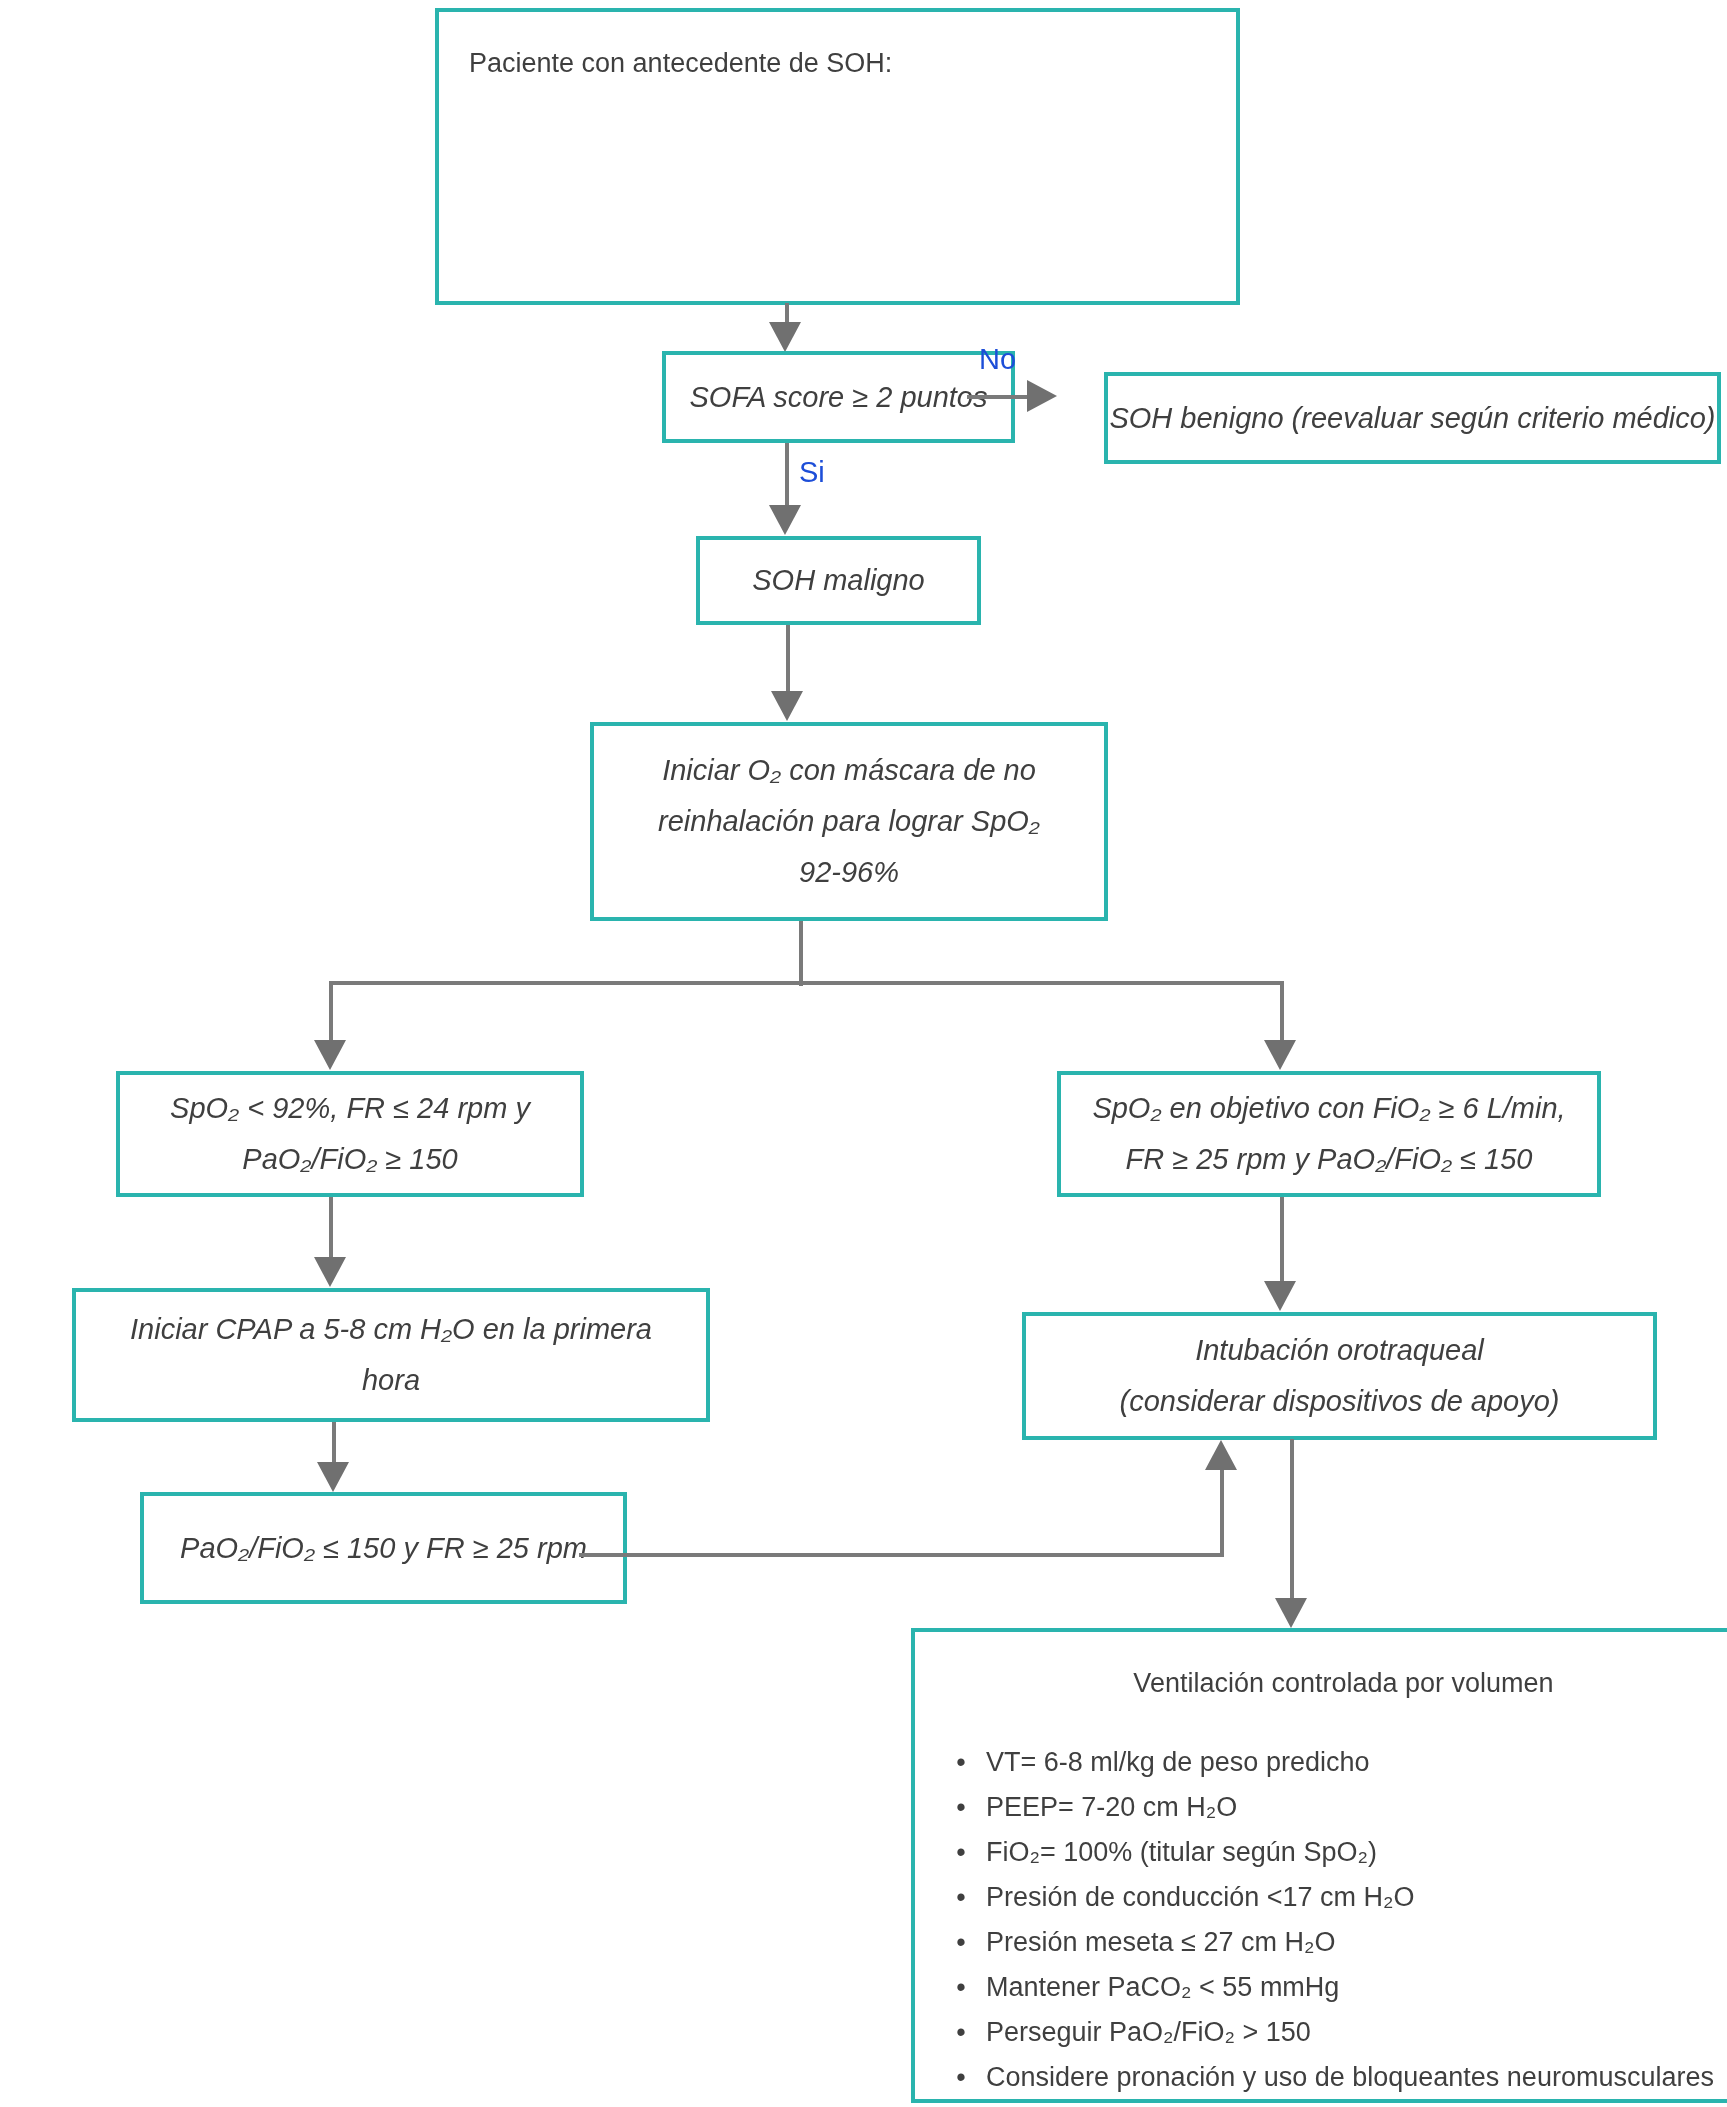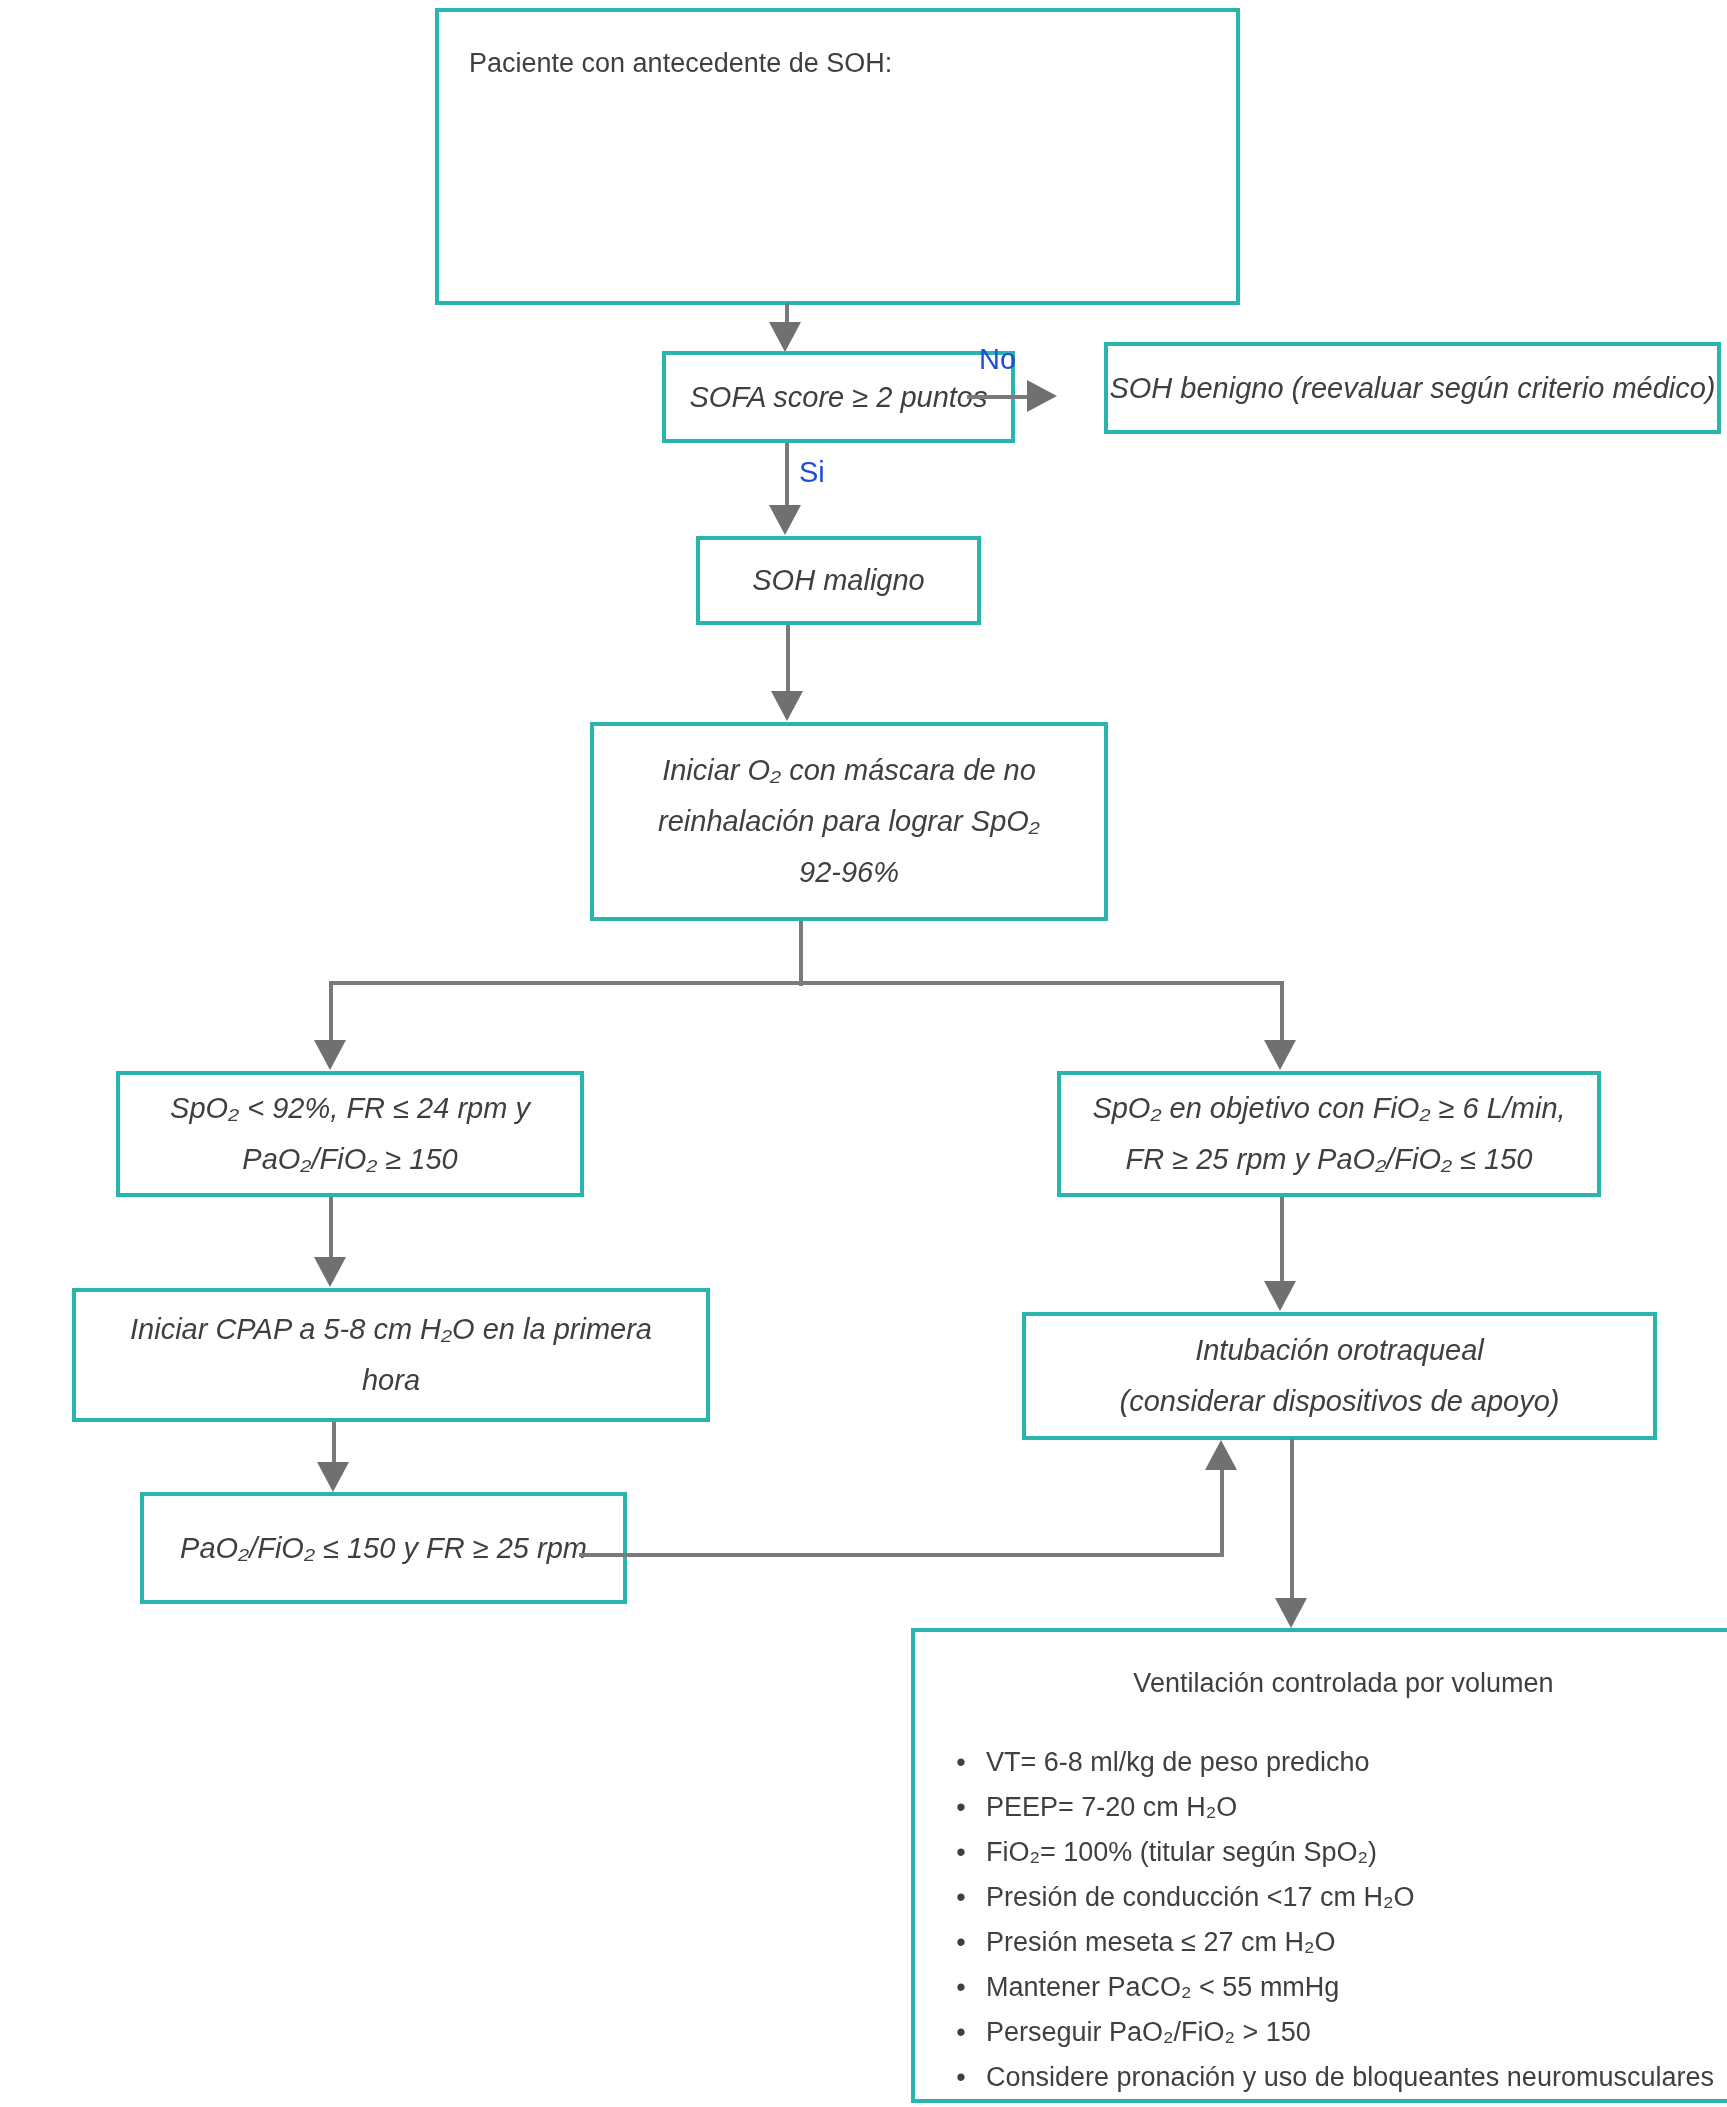--- a/index.html
+++ b/index.html
@@ -114,21 +114,21 @@
   <div class="arrow-down" style="left:769px; top:322px;"></div>
 
   <div class="box simple" id="sofa-box" style="left:614px; top:351px; width:353px; height:92px;">
     <div class="line">SOFA score ≥ 2 puntos</div>
   </div>
 
   <div class="cline" style="left:967px; top:395px; width:62px; height:4px;"></div>
   <div class="arrow-right" style="left:1027px; top:380px;"></div>
   <div class="edge-label" style="left:979px; top:343px;">No</div>
 
-  <div class="box simple" id="benigno-box" style="left:1056px; top:342px; width:617px; height:92px;">
+  <div class="box simple" id="benigno-box" style="left:1056px; top:372px; width:617px; height:92px;">
     <div class="line">SOH benigno (reevaluar según criterio médico)</div>
   </div>
 
   <div class="cline" style="left:785px; top:443px; width:4px; height:65px;"></div>
   <div class="arrow-down" style="left:769px; top:505px;"></div>
   <div class="edge-label" style="left:799px; top:456px;">Si</div>
 
   <div class="box simple" id="maligno-box" style="left:648px; top:536px; width:285px; height:89px;">
     <div class="line">SOH maligno</div>
   </div>

